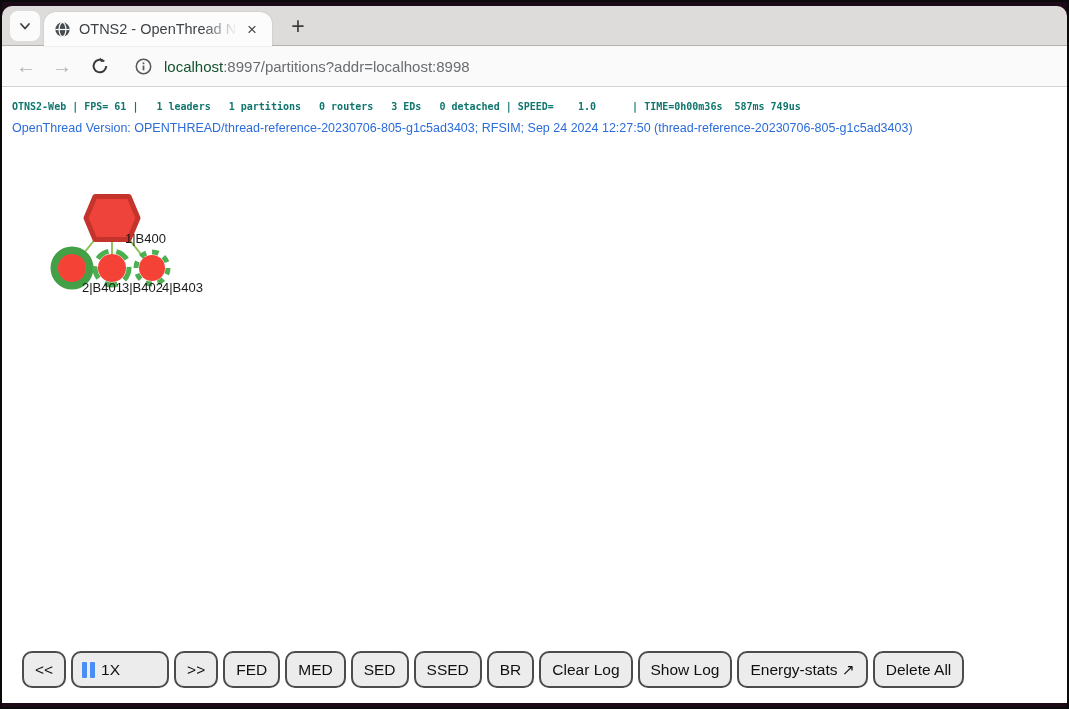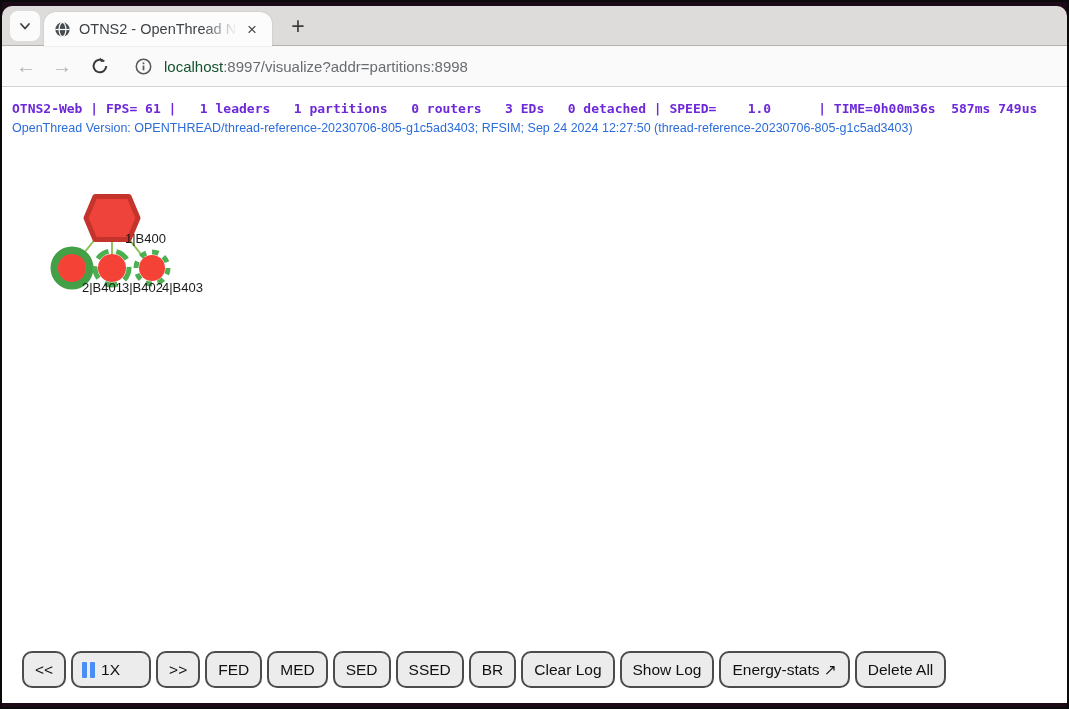--- a/index.html
+++ b/index.html
@@ -30,31 +30,31 @@
        display:flex;align-items:center;}
   .nav-arrow{font-size:20px;color:#b4b4b4;width:24px;text-align:center;margin-left:12px;}
   .nav-arrow.fwd{margin-left:12px;}
   .reload{margin-left:16px;width:20px;height:20px;}
   .info-wrap{margin-left:24px;width:19px;height:19px;}
   .url{margin-left:11px;font-size:15px;color:#696c70;white-space:nowrap;}
   .url .host{color:#14532d;}
   
   .content{position:relative;background:#ffffff;height:616px;}
   .statusline{position:absolute;left:10px;top:14px;font-family:"DejaVu Sans Mono",monospace;
-       font-weight:bold;font-size:13px;color:#6d28d9;white-space:pre;text-align:right;}
+       font-weight:bold;font-size:10px;color:#0f766e;white-space:pre;text-align:right;}
   .versionline{position:absolute;left:10px;top:34px;font-size:12.5px;color:#2b6cd9;white-space:pre;text-align:right;}
   .graph{position:absolute;left:0;top:0;}
   .graph text{font-family:"Liberation Sans",sans-serif;font-size:13px;fill:#1a1a1a;}
   
   .toolbar{position:absolute;left:20px;top:564px;display:flex;gap:5px;}
   .tb-btn{height:37px;background:#ececec;border:2px solid #4c4c4c;border-radius:10px;
        font-family:"Liberation Sans",sans-serif;font-size:15.5px;color:#101010;
        display:flex;align-items:center;justify-content:center;padding:0 11px;cursor:pointer;box-sizing:border-box;
        white-space:nowrap;}
-  .tb-btn.speed{width:80px;justify-content:flex-start;padding-left:9px;}
+  .tb-btn.speed{width:98px;justify-content:flex-start;padding-left:9px;}
   .pause-icon{display:inline-flex;gap:3px;margin-right:6px;}
   .pause-icon i{display:block;width:5px;height:16px;background:#4a8df5;border-radius:1px;}
 </style>
 </head>
 <body>
 
 <div class="window">
   <div class="top-strip"></div>
 
   <div class="tabbar">
@@ -83,21 +83,21 @@
     <span class="nav-arrow fwd">→</span>
     <svg class="reload" viewBox="0 0 20 20">
       <path d="M16.2 10 a6.3 6.3 0 1 1 -2.1 -4.7" fill="none" stroke="#3a3a3a" stroke-width="2"></path>
       <polygon points="13.2,1.2 14.6,6.4 19.2,5.4" fill="#3a3a3a" transform="translate(-1.5,0.6) scale(0.85)"></polygon>
     </svg>
     <svg class="info-wrap" viewBox="0 0 20 20">
       <circle cx="10" cy="10" r="7.6" fill="none" stroke="#55585c" stroke-width="1.6"></circle>
       <rect x="9.1" y="9" width="1.8" height="5" fill="#55585c"></rect>
       <rect x="9.1" y="5.7" width="1.8" height="1.9" fill="#55585c"></rect>
     </svg>
-    <span class="url"><span class="host">localhost</span><span>:8997/visualize?addr=partitions:8998</span></span>
+    <span class="url"><span class="host">localhost</span><span>:8997/partitions?addr=localhost:8998</span></span>
   </div>
 
   <div class="content">
     <div class="statusline">OTNS2-Web | FPS= 61 |   1 leaders   1 partitions   0 routers   3 EDs   0 detached | SPEED=    1.0      | TIME=0h00m36s  587ms 749us</div>
     <div class="versionline">OpenThread Version: OPENTHREAD/thread-reference-20230706-805-g1c5ad3403; RFSIM; Sep 24 2024 12:27:50 (thread-reference-20230706-805-g1c5ad3403)</div>
 
     <svg class="graph" width="420" height="260" viewBox="0 0 420 260">
 
       <g>
         <line x1="110" y1="131" x2="70" y2="181" stroke="#8abc4e" stroke-width="1.8"></line>

